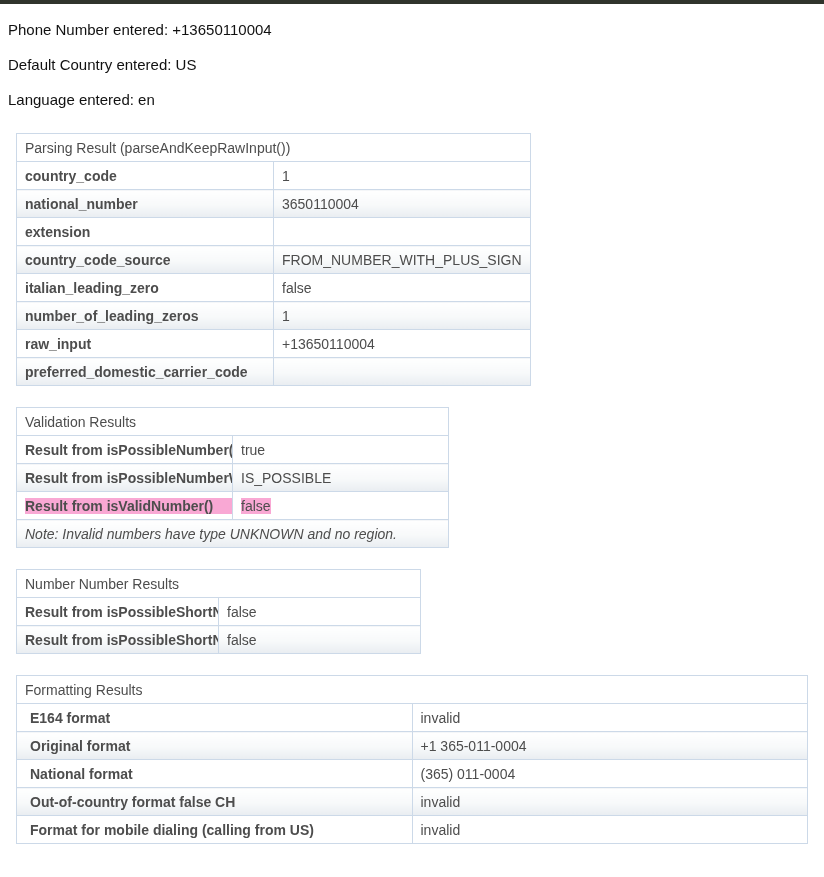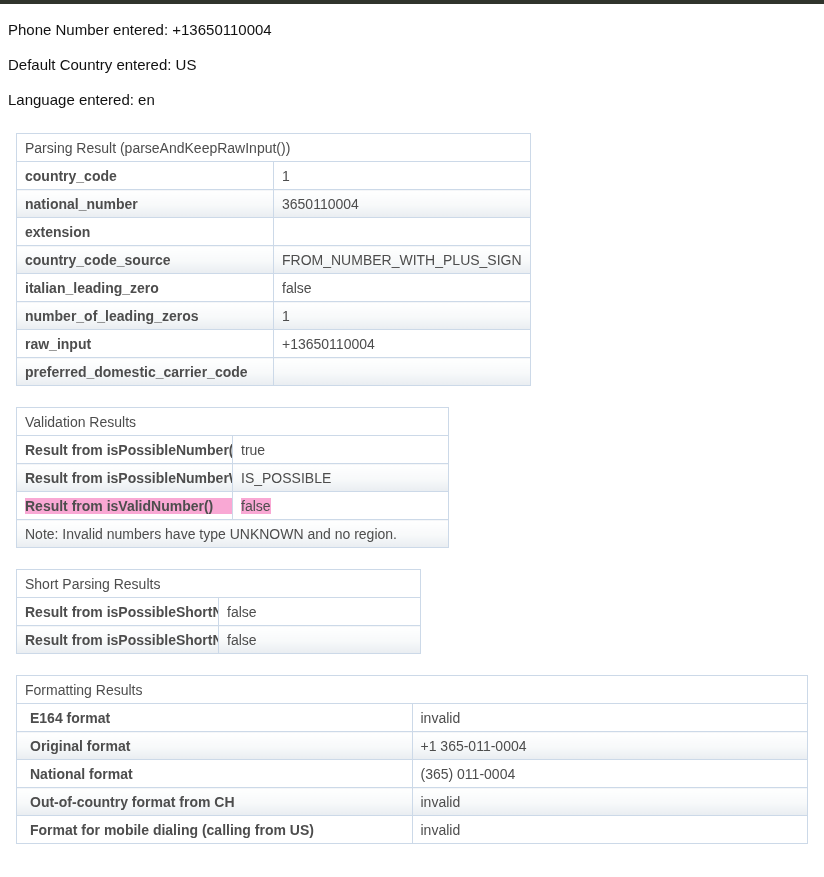--- a/index.html
+++ b/index.html
@@ -41,21 +41,21 @@
     height: 28px;
     box-sizing: border-box;
     padding: 0 8px;
     vertical-align: middle;
     text-align: left;
     white-space: nowrap;
     overflow: hidden;
     font-weight: normal;
   }
   td.label-cell { font-weight: bold; }
-  td.note-cell  { font-weight: normal; }
+  td.note-cell  { font-weight: normal; font-style: italic; }
   tbody tr:nth-child(even) td {
     background: linear-gradient(180deg, #ffffff 0%, #f7f9fa 55%, #e9edf1 100%);
   }
   
   #table-parsing            { width: 515px; }
   #table-parsing    .col1   { width: 265px; }
   #table-validation         { width: 433px; }
   #table-validation .col1   { width: 336px; }
   #table-shortnum           { width: 405px; }
   #table-shortnum   .col1   { width: 359px; }
@@ -144,21 +144,21 @@
       </tr>
       <tr>
         <td colspan="2" class="note-cell">Note: Invalid numbers have type UNKNOWN and no region.</td>
       </tr>
     </tbody>
 </table>
 
 <table id="table-shortnum">
   <thead>
     <tr>
-      <th colspan="2">Short Parsing Results</th>
+      <th colspan="2">Number Number Results</th>
     </tr>
   </thead>
   <tbody>
       <tr>
         <td class="label-cell col1">Result from isPossibleShortNumber()</td>
         <td>false</td>
       </tr>
       <tr>
         <td class="label-cell col1">Result from isPossibleShortNumberForRegion()</td>
         <td>false</td>
@@ -179,21 +179,21 @@
       </tr>
       <tr>
         <td class="label-cell col1">Original format</td>
         <td>+1 365-011-0004</td>
       </tr>
       <tr>
         <td class="label-cell col1">National format</td>
         <td>(365) 011-0004</td>
       </tr>
       <tr>
-        <td class="label-cell col1">Out-of-country format from CH</td>
+        <td class="label-cell col1">Out-of-country format false CH</td>
         <td>invalid</td>
       </tr>
       <tr>
         <td class="label-cell col1">Format for mobile dialing (calling from US)</td>
         <td>invalid</td>
       </tr>
     </tbody>
 </table>
 
 </body></html>

